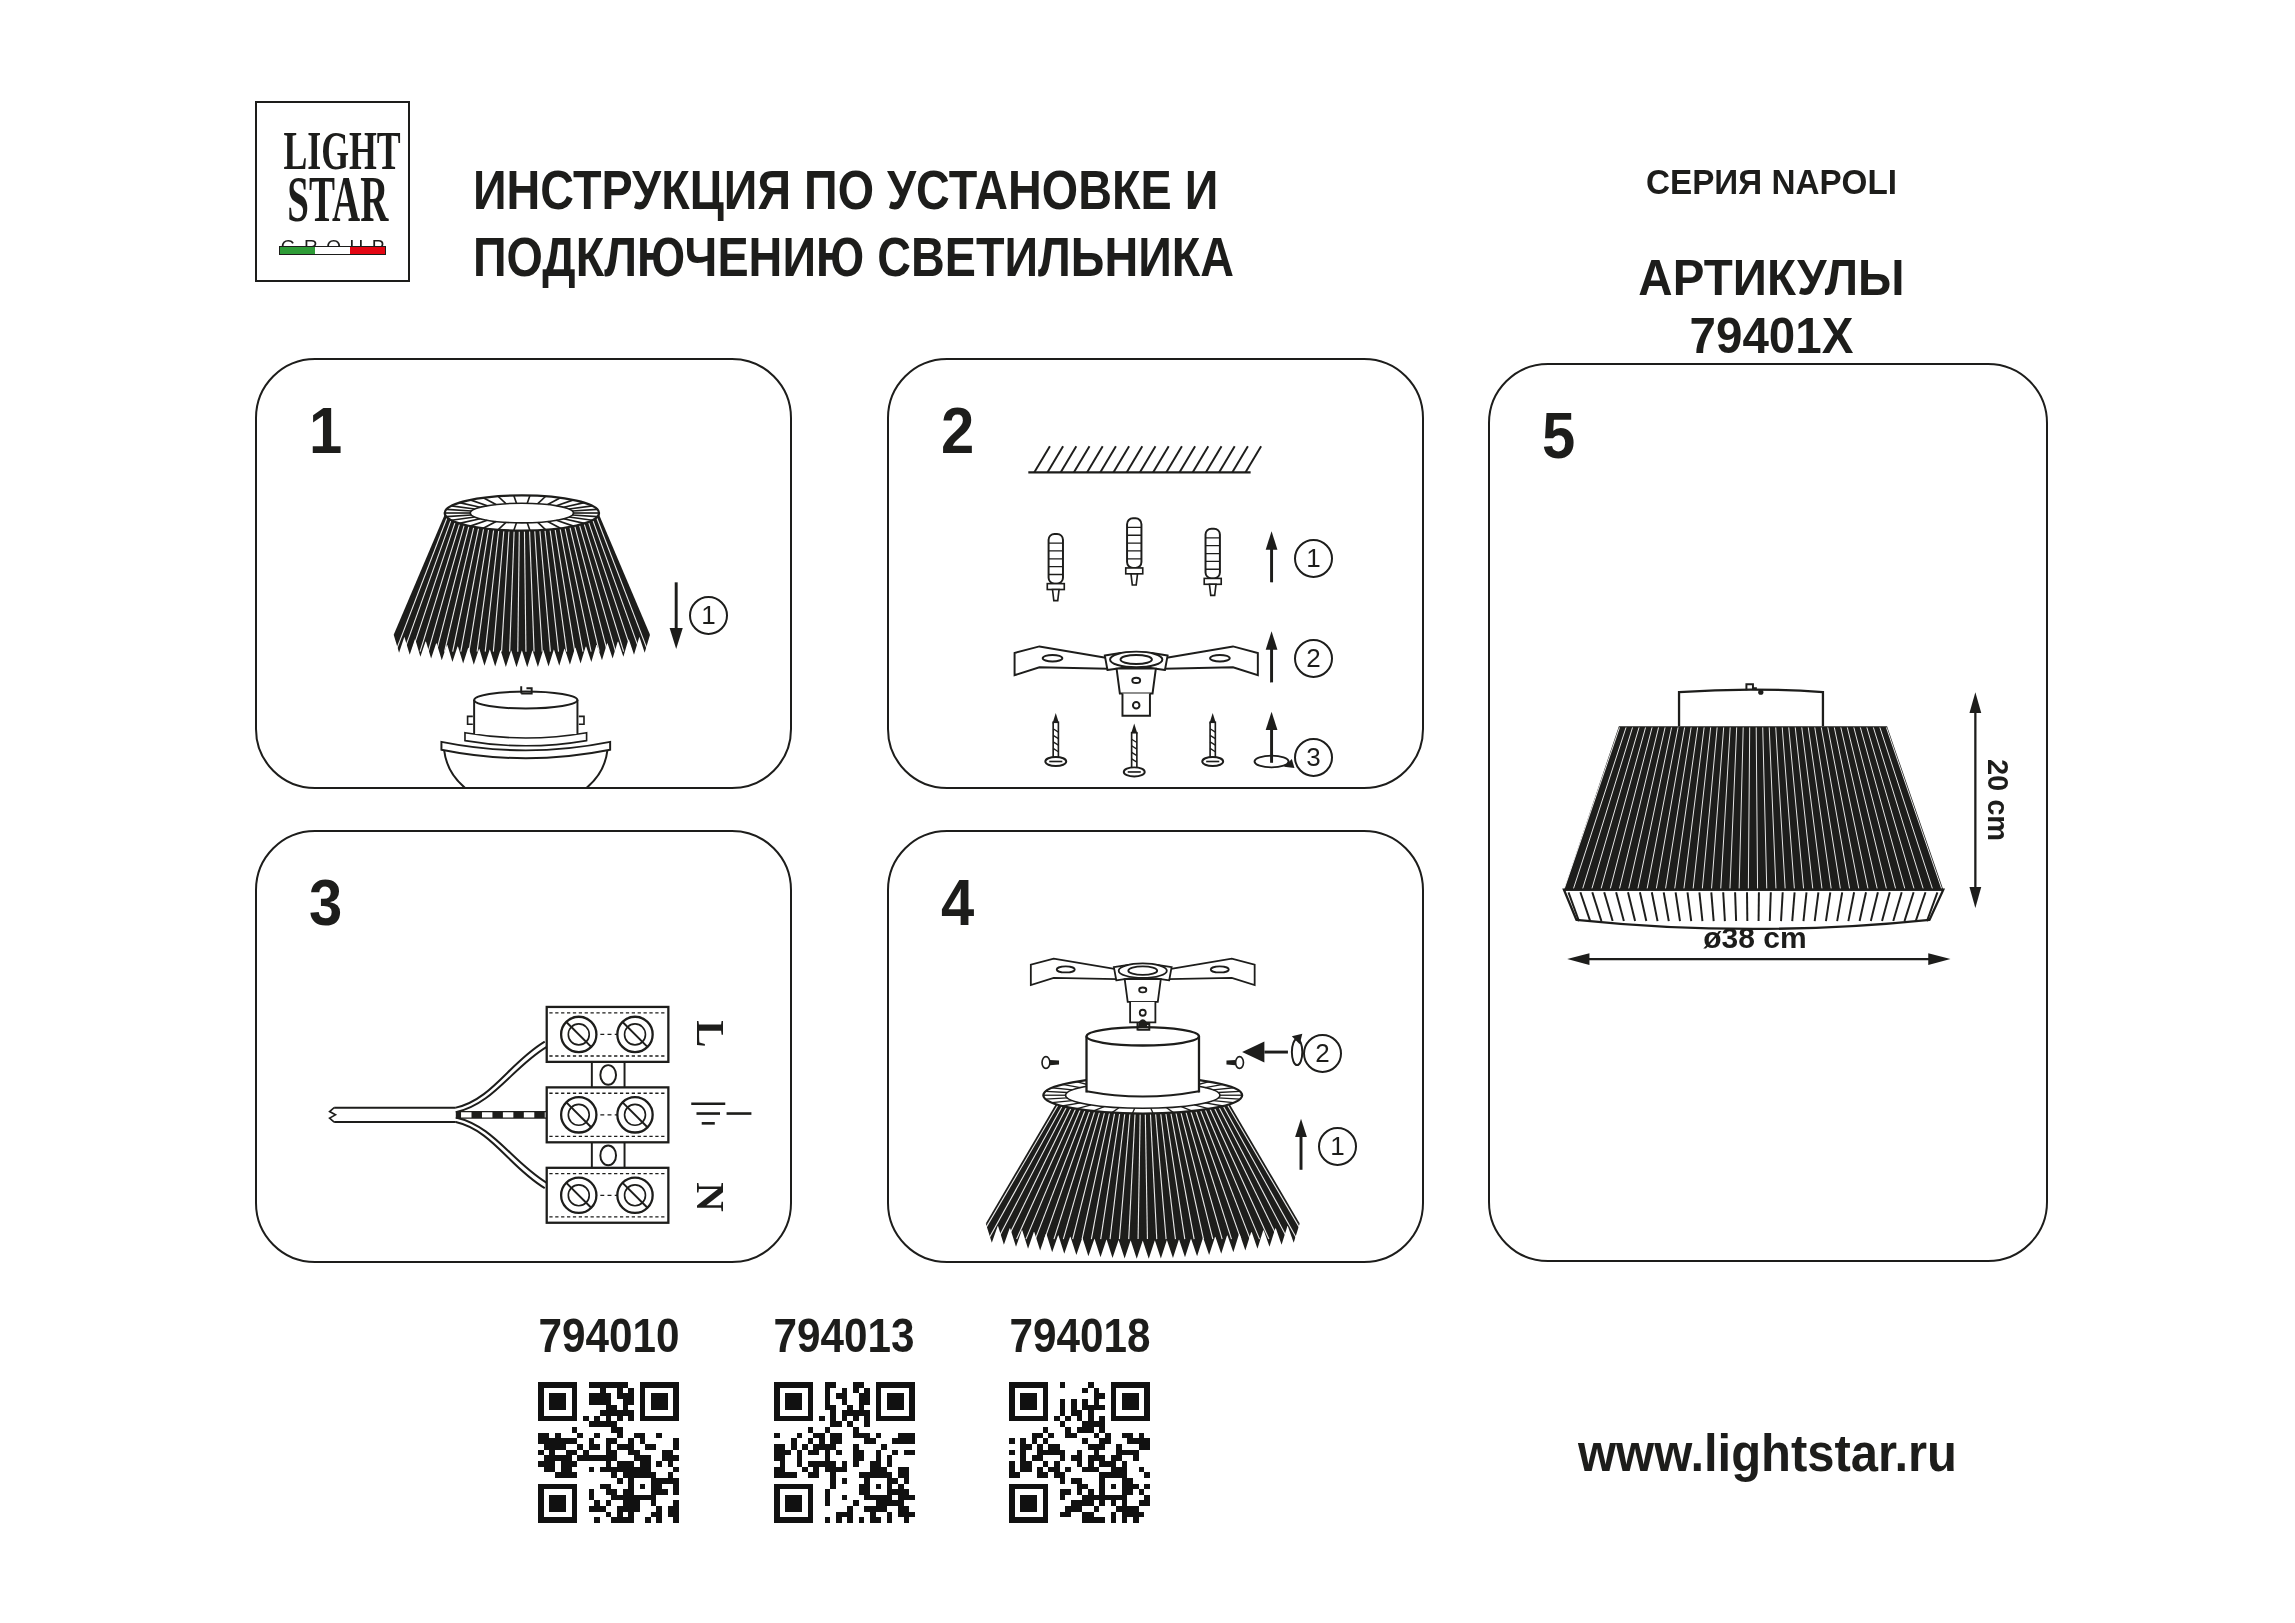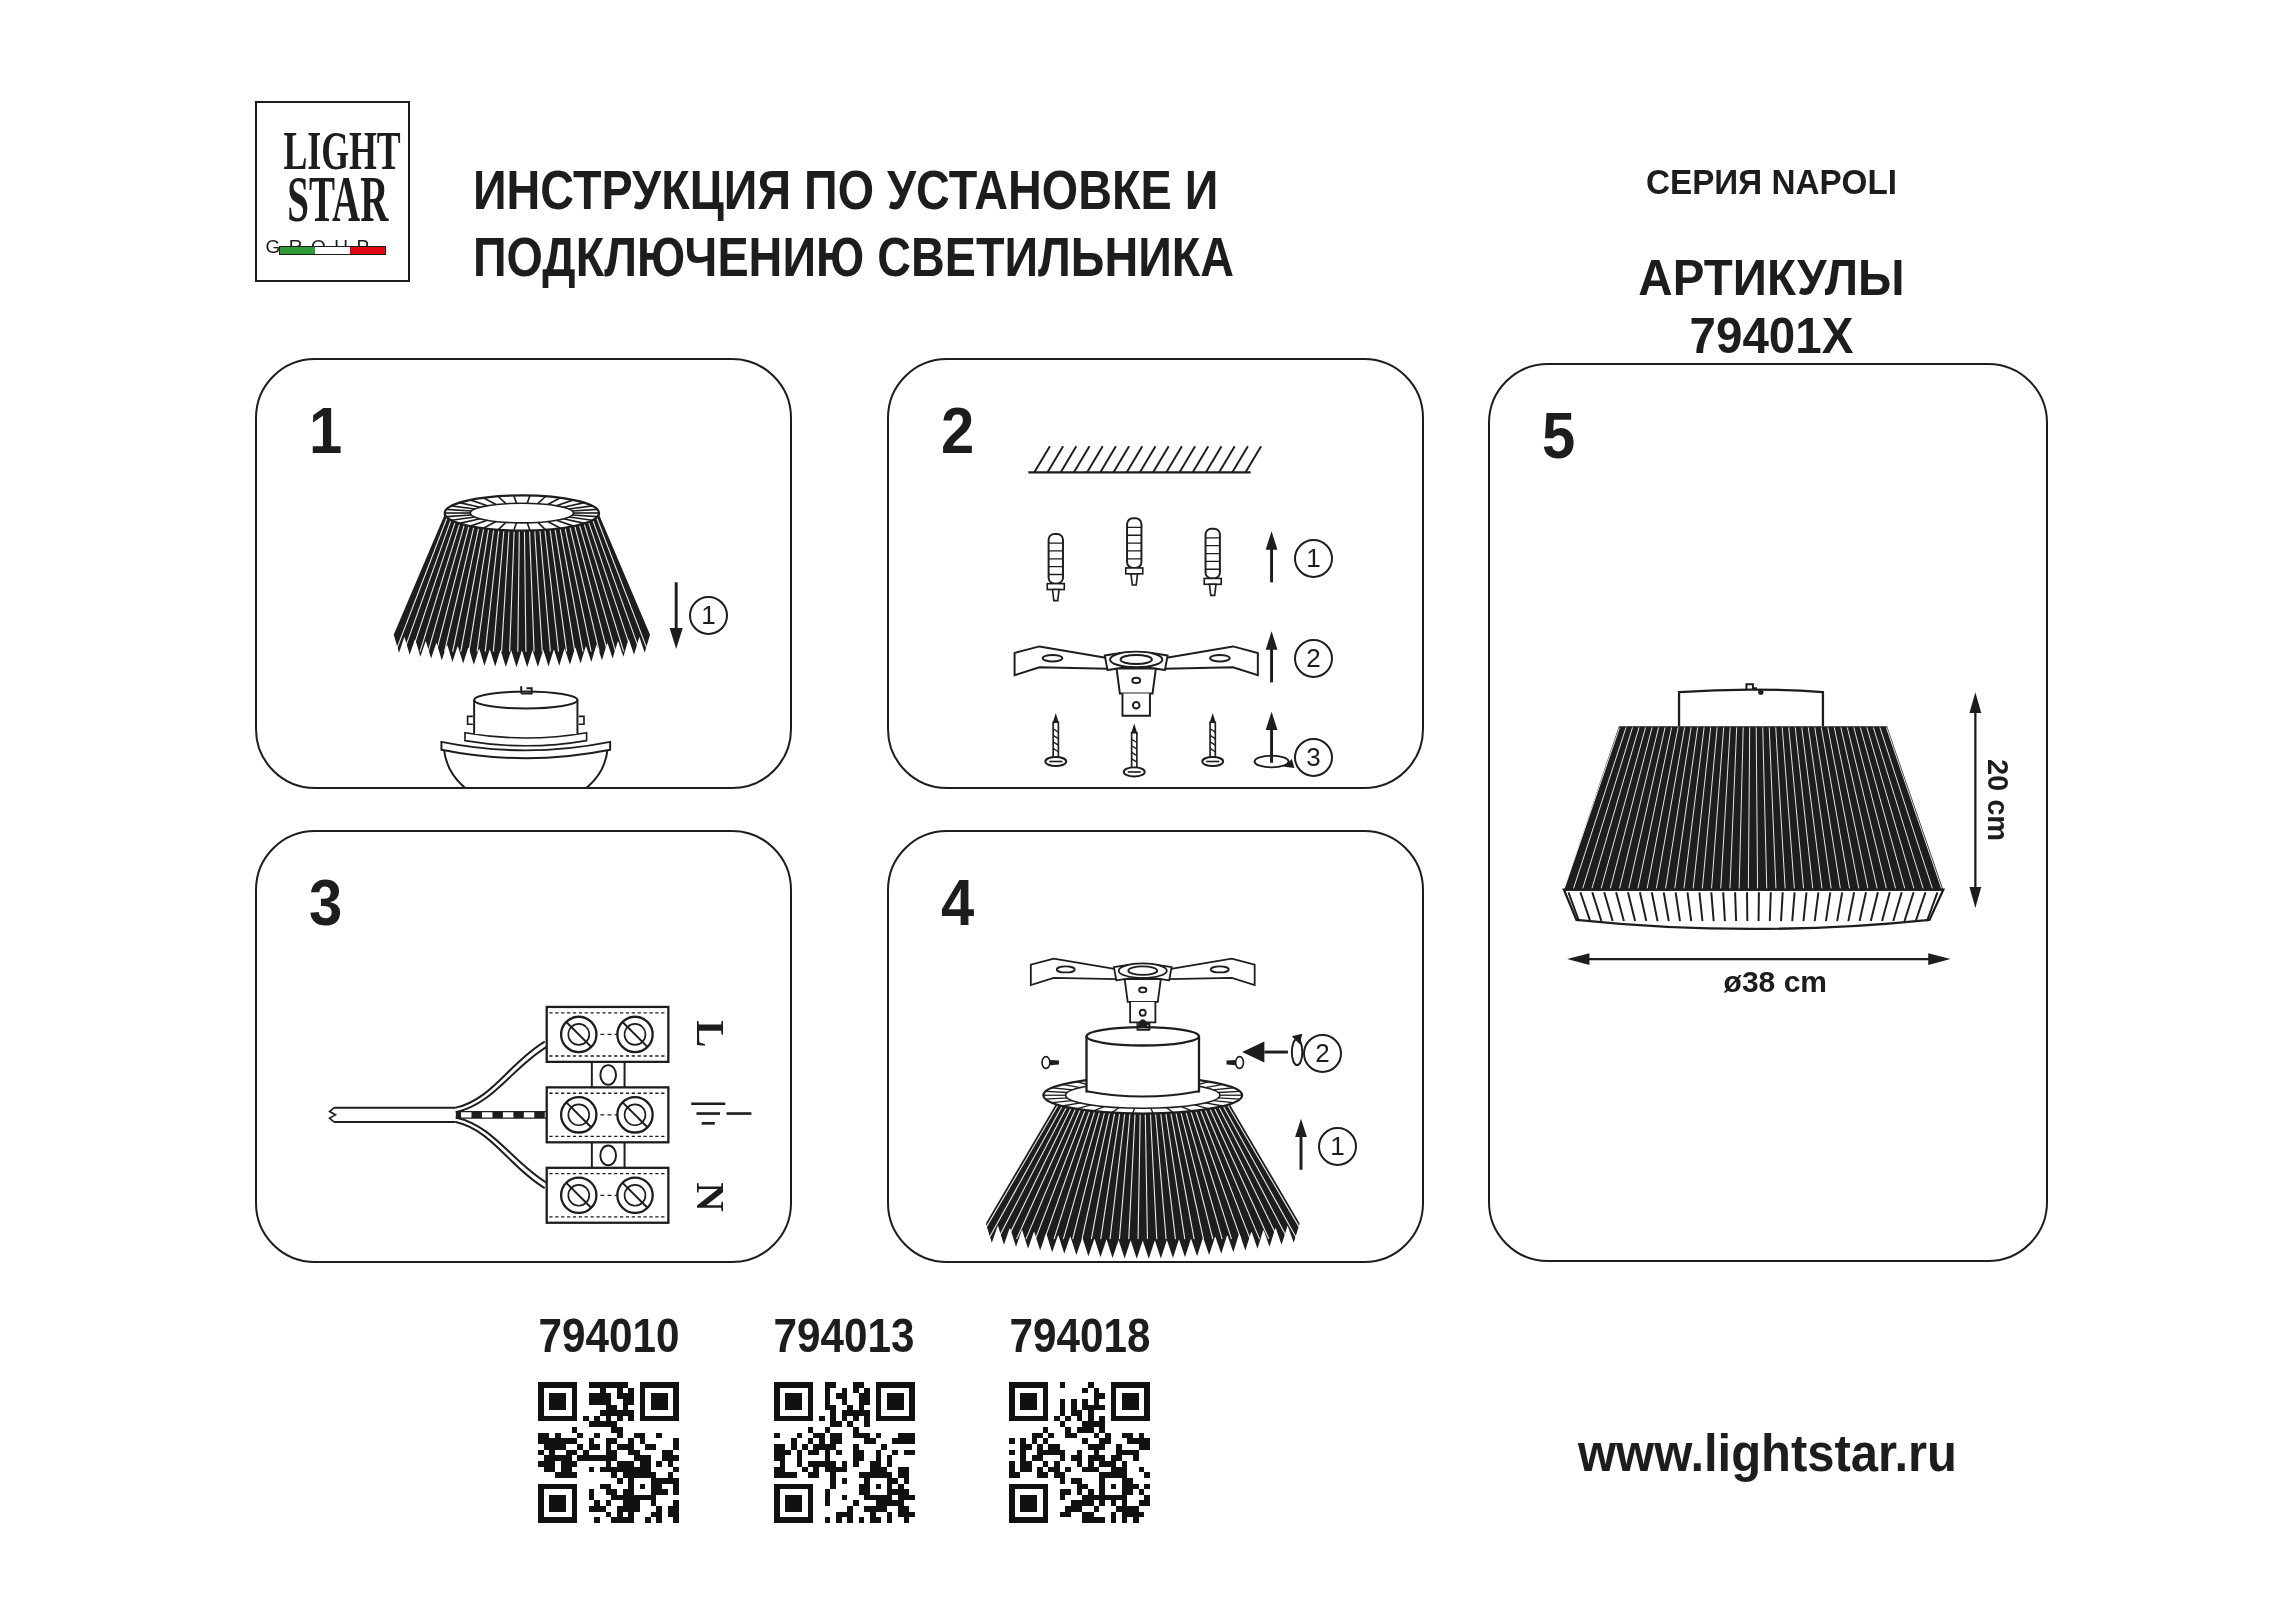--- a/index.html
+++ b/index.html
@@ -1,20 +1,20 @@
 <!DOCTYPE html>
 <html style="font-size:10.5px"><head>
 <meta charset="utf-8">
 <style>
   html,body{margin:0;padding:0;background:#fff;}
   body{width:2295px;height:1623px;position:relative;overflow:hidden;
        font-family:"Liberation Sans",sans-serif;color:#1d1d1b;}
   
   .logo{position:absolute;left:255px;top:101px;width:151px;height:177px;
-        border:2px solid #1d1d1b;background:#fff;text-align:left;}
+        border:2px solid #1d1d1b;background:#fff;text-align:center;}
   .logo-serif{font-family:"Liberation Serif",serif;font-weight:700;line-height:.82;}
   .logo-light{font-size:55px;transform:scaleX(.65);transform-origin:center top;margin-top:25px;}
   .logo-star{font-size:65px;transform:scaleX(.60);transform-origin:center top;}
   .logo-group{font-size:19px;letter-spacing:8.5px;padding-left:8.5px;margin-top:9.2px;font-weight:400;}
   .flag{position:absolute;left:22px;top:143px;width:105px;height:7.2px;border:1.3px solid #1d1d1b;display:flex;}
   .flag div{flex:1;}
   .fg{background:#2e9c37;}.fw{background:#ffffff;}.fr{background:#e30613;}
   
   .title{position:absolute;left:473px;top:157px;font-size:55px;font-weight:700;
          line-height:1.22;transform:scaleX(.85);transform-origin:left top;white-space:nowrap;}
@@ -26,21 +26,21 @@
   .panel{position:absolute;border:2.6px solid #1d1d1b;border-radius:60px;background:#fff;}
   .panel-num{position:absolute;left:52px;top:38px;font-size:65px;font-weight:700;
              line-height:1;transform:scaleX(.92);transform-origin:left top;}
   .art{position:absolute;left:0;top:0;width:100%;height:100%;}
   .step-circle{position:absolute;width:35px;height:35px;border:2.6px solid #1d1d1b;border-radius:50%;
       display:flex;align-items:center;justify-content:center;font-size:26px;background:#fff;}
   .t-label{position:absolute;transform:translate(-50%,-50%) rotate(90deg);
       font-family:"Liberation Serif",serif;font-weight:700;font-size:41px;}
   .dim-v{position:absolute;transform:translate(-50%,-50%) rotate(90deg);
       font-size:29px;font-weight:600;white-space:nowrap;}
-  .dim-h{position:absolute;font-size:30px;font-weight:600;text-align:right;width:144px;margin-top:44px;}
+  .dim-h{position:absolute;font-size:30px;font-weight:600;text-align:center;width:144px;}
   
   .article-code{position:absolute;top:1308px;width:196px;text-align:center;
       font-size:48px;font-weight:700;transform:scaleX(.88);}
   .qr{position:absolute;top:1382px;width:141px;height:141px;}
   .site{position:absolute;left:1558px;top:1424px;width:419px;text-align:center;
       font-size:51px;font-weight:700;transform:scaleX(.96);}
 </style>
 </head>
 <body>
 

